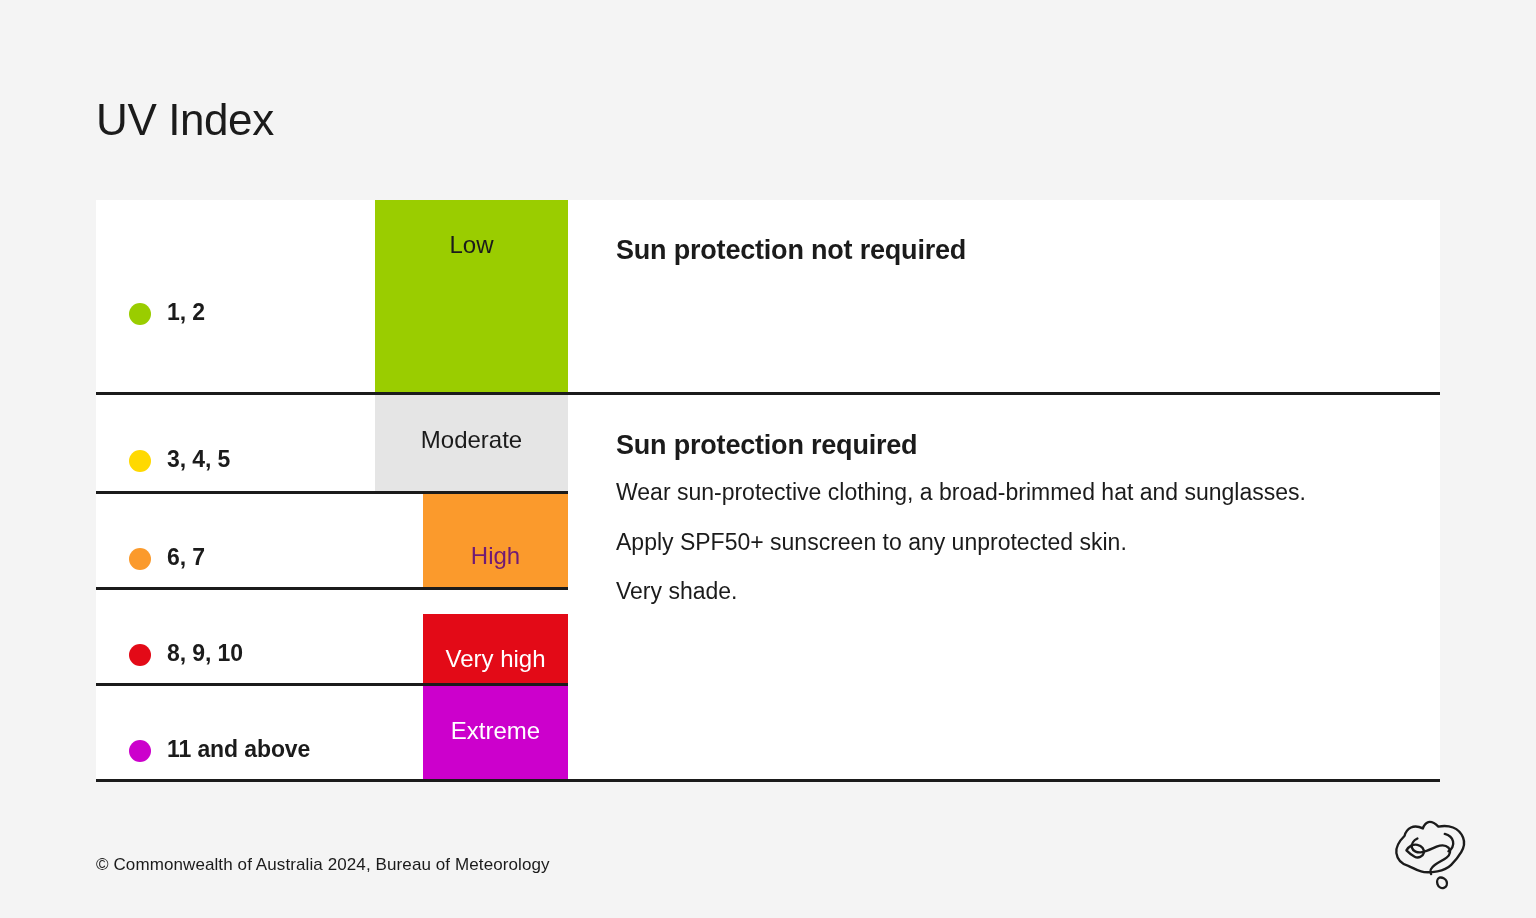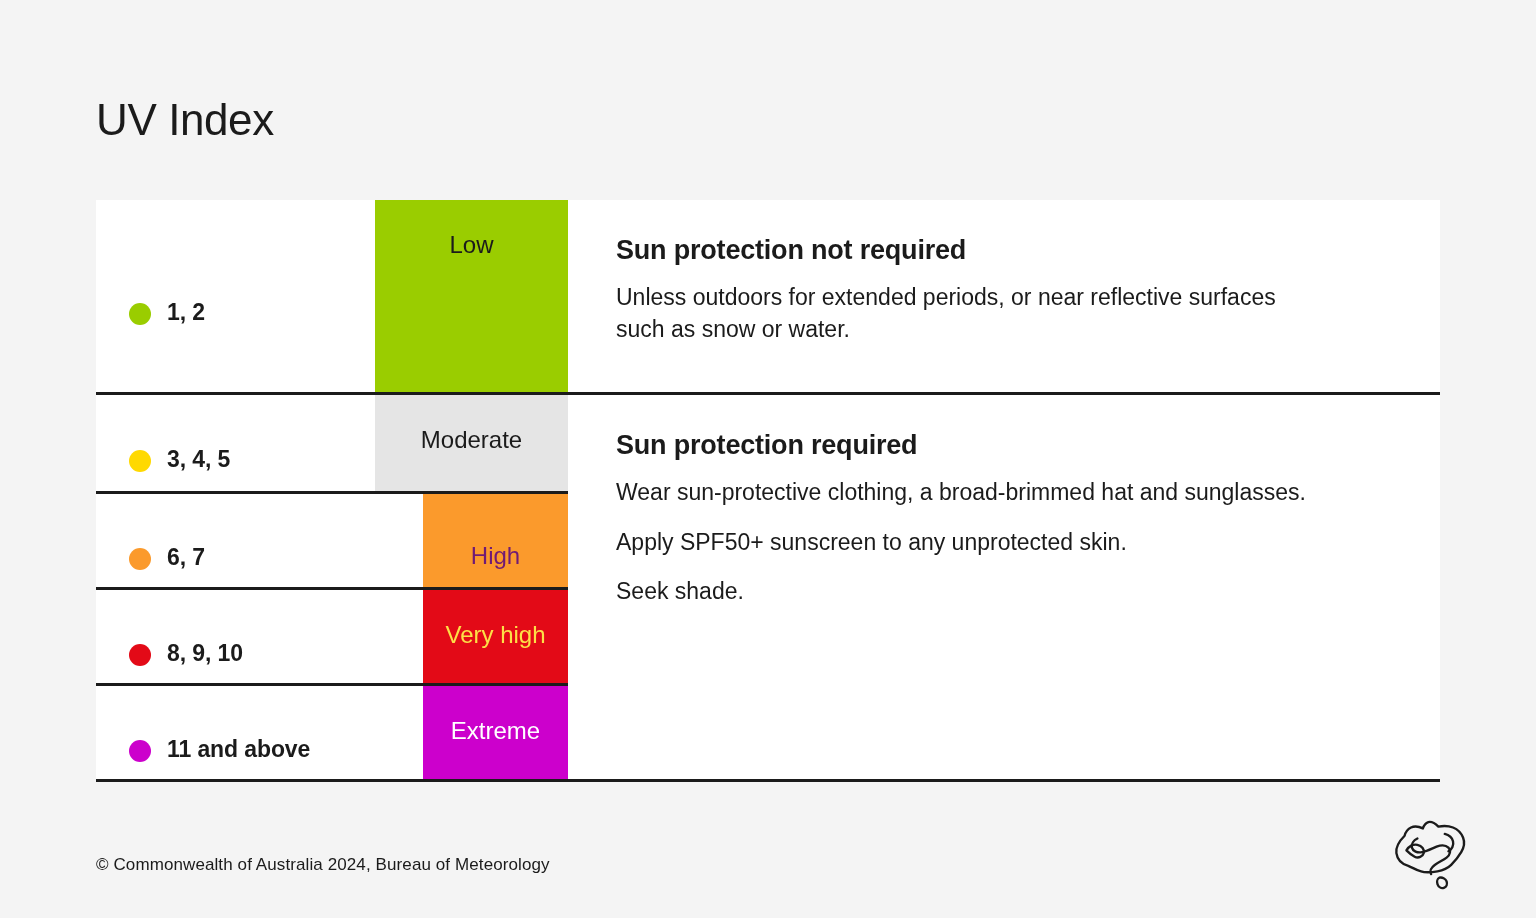--- a/index.html
+++ b/index.html
@@ -177,21 +177,20 @@
           </div>
           <div class="row-swatch" style="background: rgb(154, 205, 0); color: rgb(27, 27, 27);">
             <span>Low</span>
           </div>
         </div>
 
       </div>
 
       <div class="advice">
         <div class="advice-heading">Sun protection not required</div>
-        <p class="advice-p">Unless outdoors for extended periods, or near reflective surfaces such as snow or water.</p>
       </div>
     </div>
 
     <div class="section section-required">
       <div class="rows">
 
         <div class="row">
           <div class="row-index">
             <span class="dot" style="background: rgb(255, 217, 0);"></span>
             <span class="row-index-label">3, 4, 5</span>
@@ -209,42 +208,42 @@
           <div class="row-swatch" style="background: rgb(251, 154, 44); color: #701a75; align-items: center;">
             <span>High</span>
           </div>
         </div>
 
         <div class="row">
           <div class="row-index">
             <span class="dot" style="background: rgb(227, 10, 23);"></span>
             <span class="row-index-label">8, 9, 10</span>
           </div>
-          <div class="row-swatch" style="background: rgb(227, 10, 23); color: #fde047;">
+          <div class="row-swatch" style="background: rgb(227, 10, 23); color: #ffffff; margin-top: 24px;">
             <span>Very high</span>
           </div>
         </div>
 
         <div class="row">
           <div class="row-index">
             <span class="dot" style="background: rgb(204, 0, 204);"></span>
             <span class="row-index-label">11 and above</span>
           </div>
           <div class="row-swatch" style="background: rgb(204, 0, 204); color: rgb(255, 255, 255);">
             <span>Extreme</span>
           </div>
         </div>
 
       </div>
 
       <div class="advice">
         <div class="advice-heading">Sun protection required</div>
         <p class="advice-p">Wear sun-protective clothing, a broad-brimmed hat and sunglasses.</p>
         <p class="advice-p">Apply SPF50+ sunscreen to any unprotected skin.</p>
-        <p class="advice-p">Seek shade.</p>
+        <p class="advice-p">Very shade.</p>
       </div>
     </div>
 
   </div>
 
   <div class="footer">© Commonwealth of Australia 2024, Bureau of Meteorology</div>
 
   <div class="logo">
     <svg viewBox="0 0 100 92" xmlns="http://www.w3.org/2000/svg" fill="none" stroke="#1b1b1b" stroke-width="2.6" stroke-linejoin="round" stroke-linecap="round">
 

